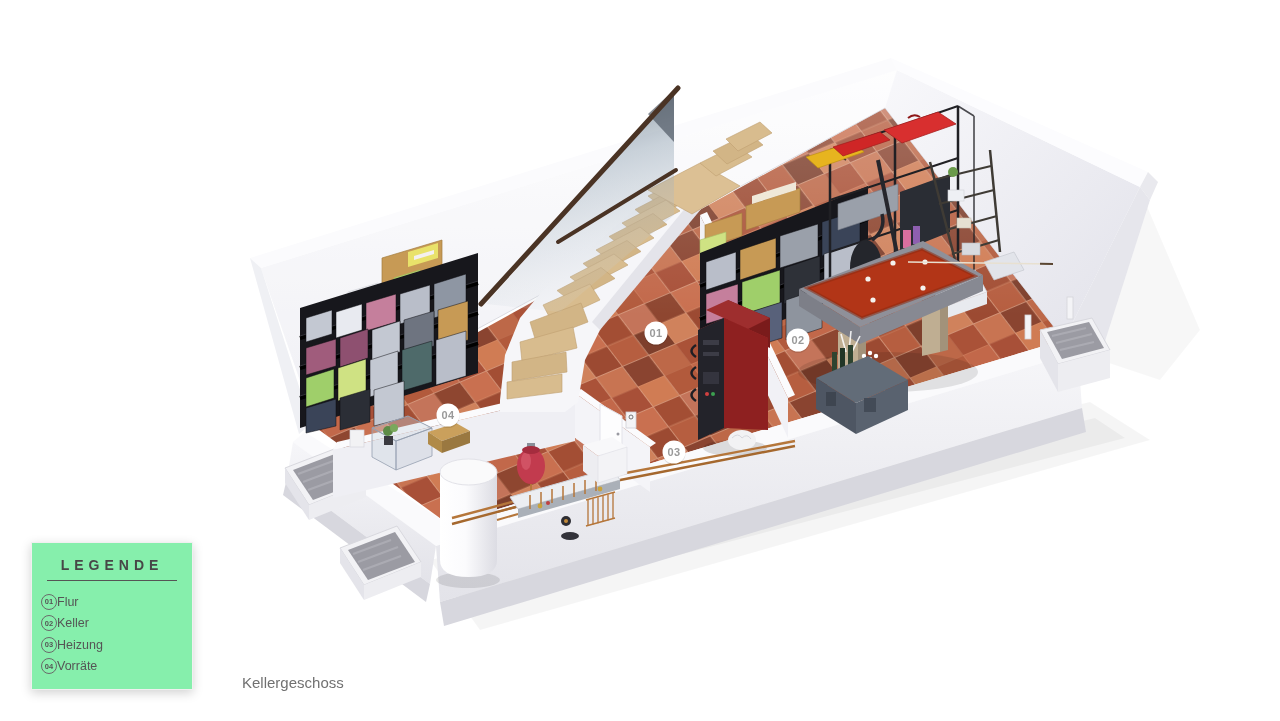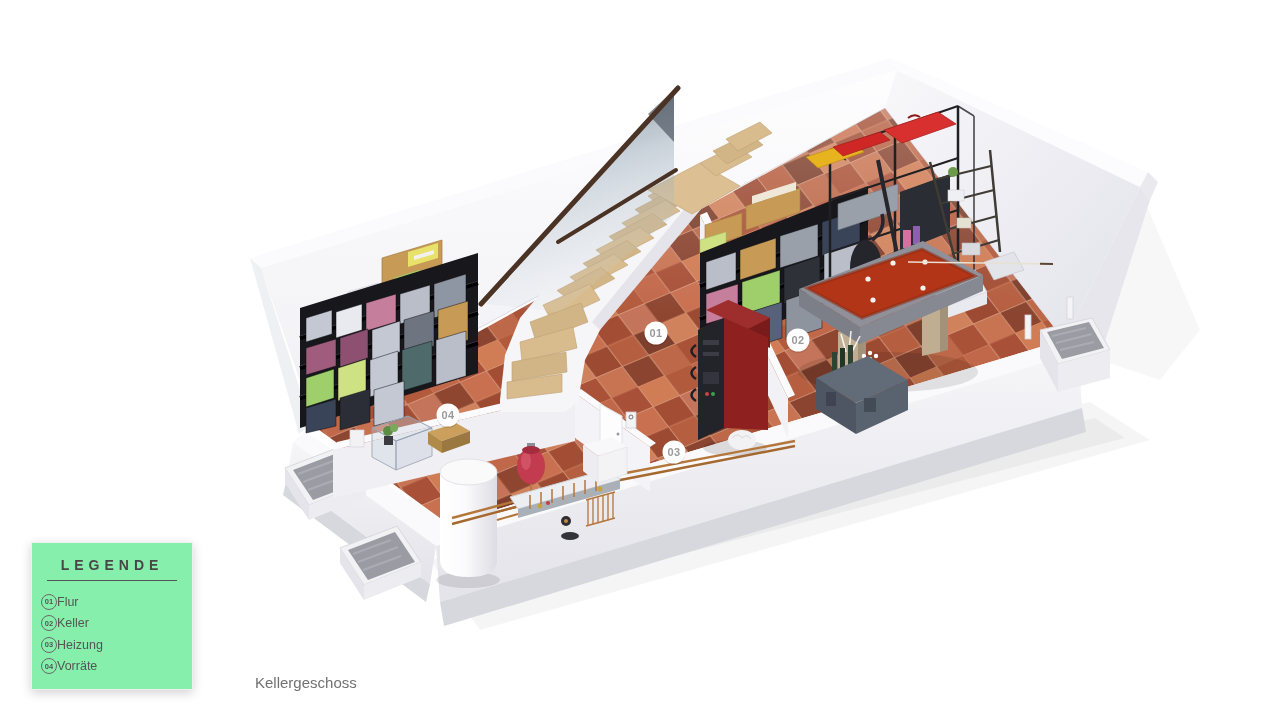--- a/index.html
+++ b/index.html
@@ -10,21 +10,21 @@
           box-shadow:0 3px 10px rgba(0,0,0,0.18);border:1px solid #f0f0f0;box-sizing:border-box;}
   .legend-title{margin-top:14px;text-align:center;font-size:14px;font-weight:bold;
                 letter-spacing:5px;color:#474747;}
   .legend-rule{margin:7px auto 0 auto;width:130px;border:none;border-top:1.5px solid #555;}
   .legend-items{margin:10px 0 0 0;padding:0 0 0 9px;list-style:none;}
   .legend-item{display:flex;align-items:center;height:21.5px;}
   .legend-num{display:inline-flex;align-items:center;justify-content:center;width:14px;height:14px;
               border:1.2px solid #6a6a6a;border-radius:50%;font-size:7.5px;font-weight:bold;
               color:#555;flex:0 0 auto;}
   .legend-label{font-size:12.5px;color:#555;}
-  .caption{position:absolute;left:255px;top:674px;font-size:15px;color:#717171;}
+  .caption{position:absolute;left:242px;top:674px;font-size:15px;color:#717171;}
   .marker-text{font-size:11px;font-weight:bold;fill:#9a9a9a;letter-spacing:0.5px;}
 </style>
 </head>
 <body>
 
 <div class="stage">
 
 <svg class="scene-svg" width="1280" height="721" viewBox="0 0 1280 721">
   <defs>
     <pattern id="tiles" patternUnits="userSpaceOnUse" width="112" height="112" patternTransform="matrix(0.94,-0.40,0.55,0.72,313,418)">

